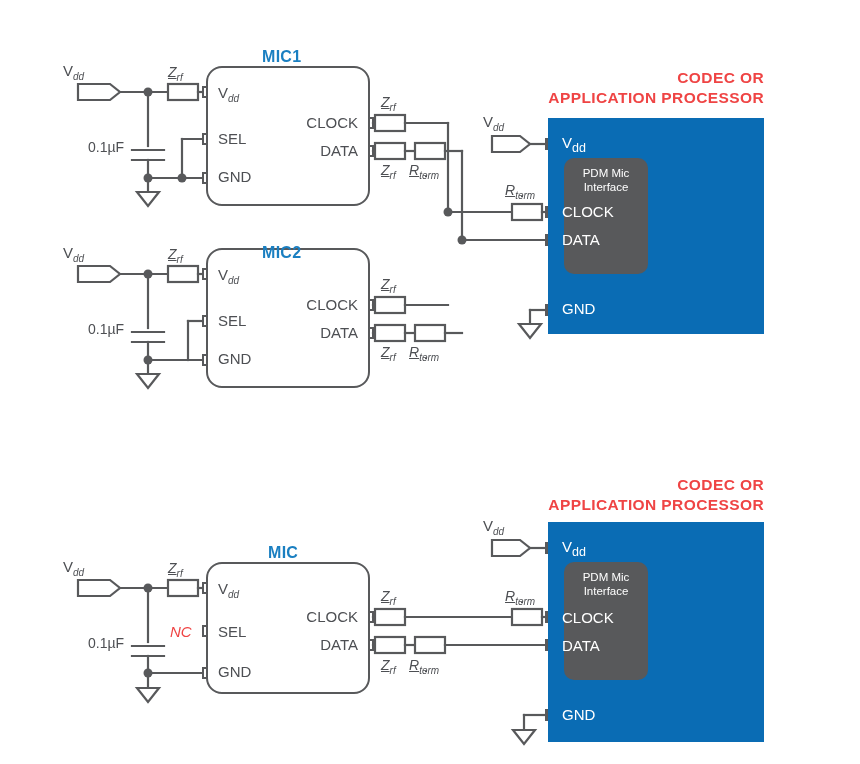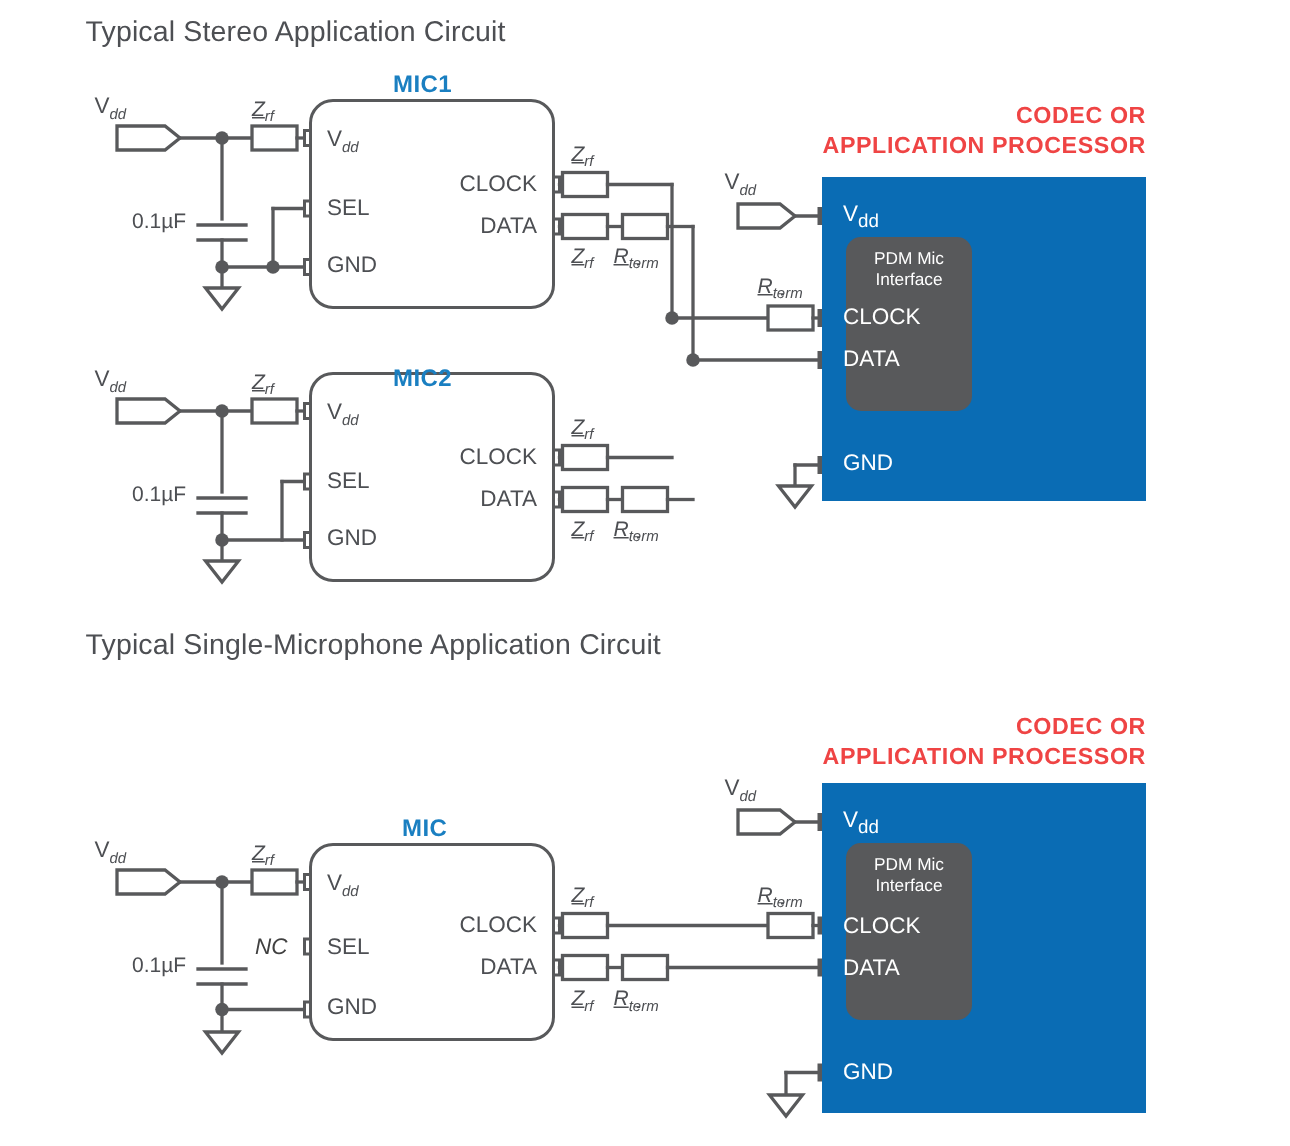--- a/index.html
+++ b/index.html
@@ -77,21 +77,21 @@
 
   .cap-label {
     font-size: 14px;
     color: #4d4f53;
     white-space: nowrap;
   }
 
   .nc-label {
     font-size: 15px;
     font-style: italic;
-    color: #404040;
+    color: #ef4444;
     white-space: nowrap;
   }
 
   .codec-box {
     background: #0a6cb4;
     box-sizing: border-box;
   }
   .pdm-box {
     background: #58595b;
     border-radius: 10px;
@@ -258,22 +258,20 @@
       <line x1="524" y1="715" x2="524" y2="730"></line>
       <polygon points="513,730 535,730 524,744" fill="#ffffff" stroke="#58595b" stroke-width="2.2"></polygon>
 
       <rect x="546" y="543" width="10" height="10" fill="#58595b" stroke="#58595b" stroke-width="2"></rect>
       <rect x="546" y="612" width="10" height="10" fill="#58595b" stroke="#58595b" stroke-width="2"></rect>
       <rect x="546" y="640" width="10" height="10" fill="#58595b" stroke="#58595b" stroke-width="2"></rect>
       <rect x="546" y="710" width="10" height="10" fill="#58595b" stroke="#58595b" stroke-width="2"></rect>
     </g>
   </svg>
 
-  <div class="abs section-title" style="left:57px; top:11px;">Typical Stereo Application Circuit</div>
-  <div class="abs section-title" style="left:57px; top:420px;">Typical Single-Microphone Application Circuit</div>
 
   <div class="abs codec-box" style="left:548px; top:118px; width:216px; height:216px;"></div>
   <div class="abs pdm-box" style="left:564px; top:158px; width:84px; height:116px;">
     <div>PDM Mic</div>
     <div>Interface</div>
   </div>
   <div class="abs blue-title" style="left:440px; top:68px; width:324px;">
     <div>CODEC OR</div>
     <div>APPLICATION PROCESSOR</div>
   </div>

